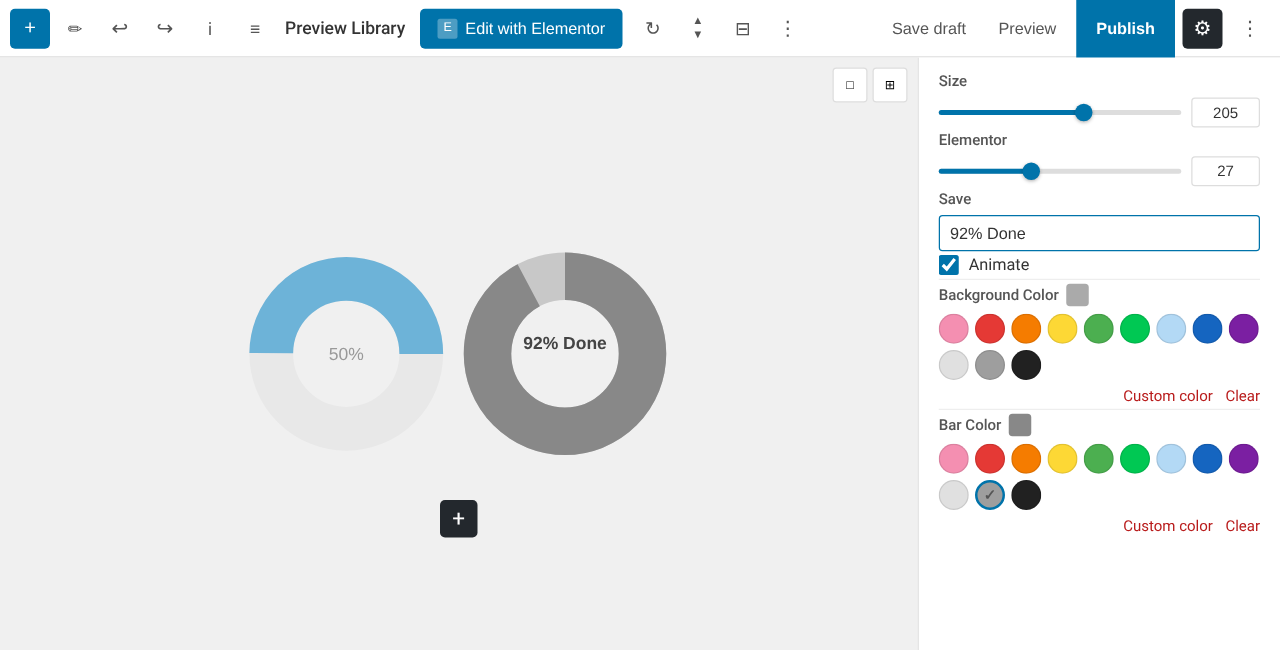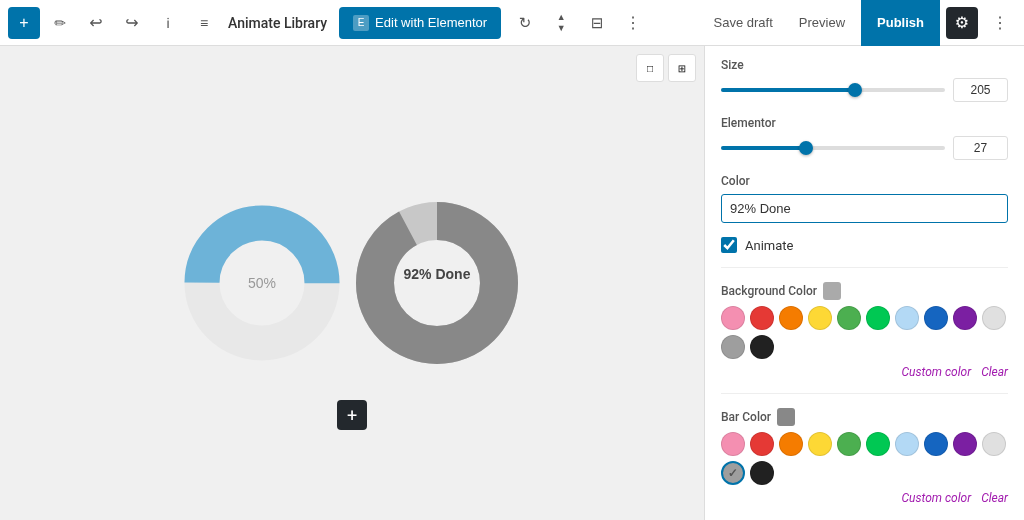--- a/index.html
+++ b/index.html
@@ -37,23 +37,23 @@
     
     #main { display: flex; height: calc(520px - 46px); }
     #canvas { flex: 1; background: #f0f0f0; display: flex; align-items: center; justify-content: center; position: relative; }
 
     
     .donuts-area { display: flex; align-items: center; }
     .donut-wrap { display: flex; flex-direction: column; align-items: center; justify-content: center; }
 
     
     #sidebar {
-      width: 320px; background: #fff; border-left: 1px solid #ddd;
+      width: 290px; background: #fff; border-left: 1px solid #ddd;
       overflow-y: auto; padding: 12px 16px;
-      display: flex; flex-direction: column; gap: 14px;
+      display: flex; flex-direction: column; gap: 3px;
     }
     .sidebar-row { display: flex; align-items: center; justify-content: space-between; gap: 8px; }
     .sidebar-label { font-size: 12px; color: #555; font-weight: 500; }
     .slider-container { display: flex; align-items: center; gap: 8px; flex: 1; }
     .slider-track { flex: 1; height: 4px; background: #ddd; border-radius: 2px; position: relative; }
     .slider-fill { height: 4px; background: #0073aa; border-radius: 2px; position: absolute; left: 0; top: 0; }
     .slider-thumb { width: 14px; height: 14px; background: #0073aa; border-radius: 50%; position: absolute; top: -5px; transform: translateX(-50%); box-shadow: 0 1px 3px rgba(0,0,0,0.3); }
     .num-input { width: 55px; border: 1px solid #ddd; border-radius: 3px; padding: 4px 6px; font-size: 12px; text-align: center; color: #333; }
     .value-input { flex: 1; border: 1px solid #0073aa; border-radius: 3px; padding: 6px 8px; font-size: 13px; color: #333; }
     .animate-row { display: flex; align-items: center; gap: 8px; }
@@ -67,21 +67,21 @@
     .swatches-grid { display: flex; flex-wrap: wrap; gap: 5px; }
     .swatch {
       width: 24px; height: 24px; border-radius: 50%; cursor: pointer;
       border: 1px solid rgba(0,0,0,0.1); position: relative;
       display: flex; align-items: center; justify-content: center;
     }
     .swatch.selected::after {
       content: '✓'; font-size: 12px; font-weight: bold; color: #555;
     }
     .color-links { display: flex; align-items: center; justify-content: flex-end; gap: 10px; }
-    .color-link { font-size: 12px; color: #a21caf; cursor: pointer; text-decoration: none; font-style: italic; }
+    .color-link { font-size: 12px; color: #b91c1c; cursor: pointer; text-decoration: none; }
 
     
     .plus-btn {
       width: 30px; height: 30px; background: #23282d; color: #fff;
       border-radius: 4px; display: flex; align-items: center; justify-content: center;
       font-size: 18px; cursor: pointer; position: absolute;
       bottom: 90px; left: 50%; transform: translateX(-50%);
     }
 
     
@@ -108,21 +108,21 @@
   <button class="tb-btn">
     <span>↪</span>
   </button>
   <button class="tb-btn">
     <span style="font-size:14px;">ℹ</span>
   </button>
   <button class="tb-btn">
     <span style="font-size:14px;">≡</span>
   </button>
 
-  <span id="tb-title">Animate Library</span>
+  <span id="tb-title">Preview Library</span>
 
   <button id="edit-elementor-btn">
     <span class="e-icon">E</span>
     <span>Edit with Elementor</span>
   </button>
 
   <button class="tb-btn" style="margin-left:4px;">
     <span style="font-size:15px;">↻</span>
   </button>
 
@@ -213,21 +213,21 @@
           <div class="slider-track">
             <div class="slider-fill" id="thickness-fill" style="width: 38%;"></div>
             <div class="slider-thumb" id="thickness-thumb" style="left: 38%;"></div>
           </div>
         </div>
         <input class="num-input" type="text" value="27" style="">
       </div>
     </div>
 
     <div>
-      <div class="sidebar-label">Color</div>
+      <div class="sidebar-label">Save</div>
       <div style="margin-top:6px;">
         <input class="value-input" type="text" value="92% Done" style="width: 100%;">
       </div>
     </div>
 
     <div class="animate-row">
       <input type="checkbox" class="cb-blue" checked="" style="">
       <span class="animate-label">Animate</span>
     </div>
 

